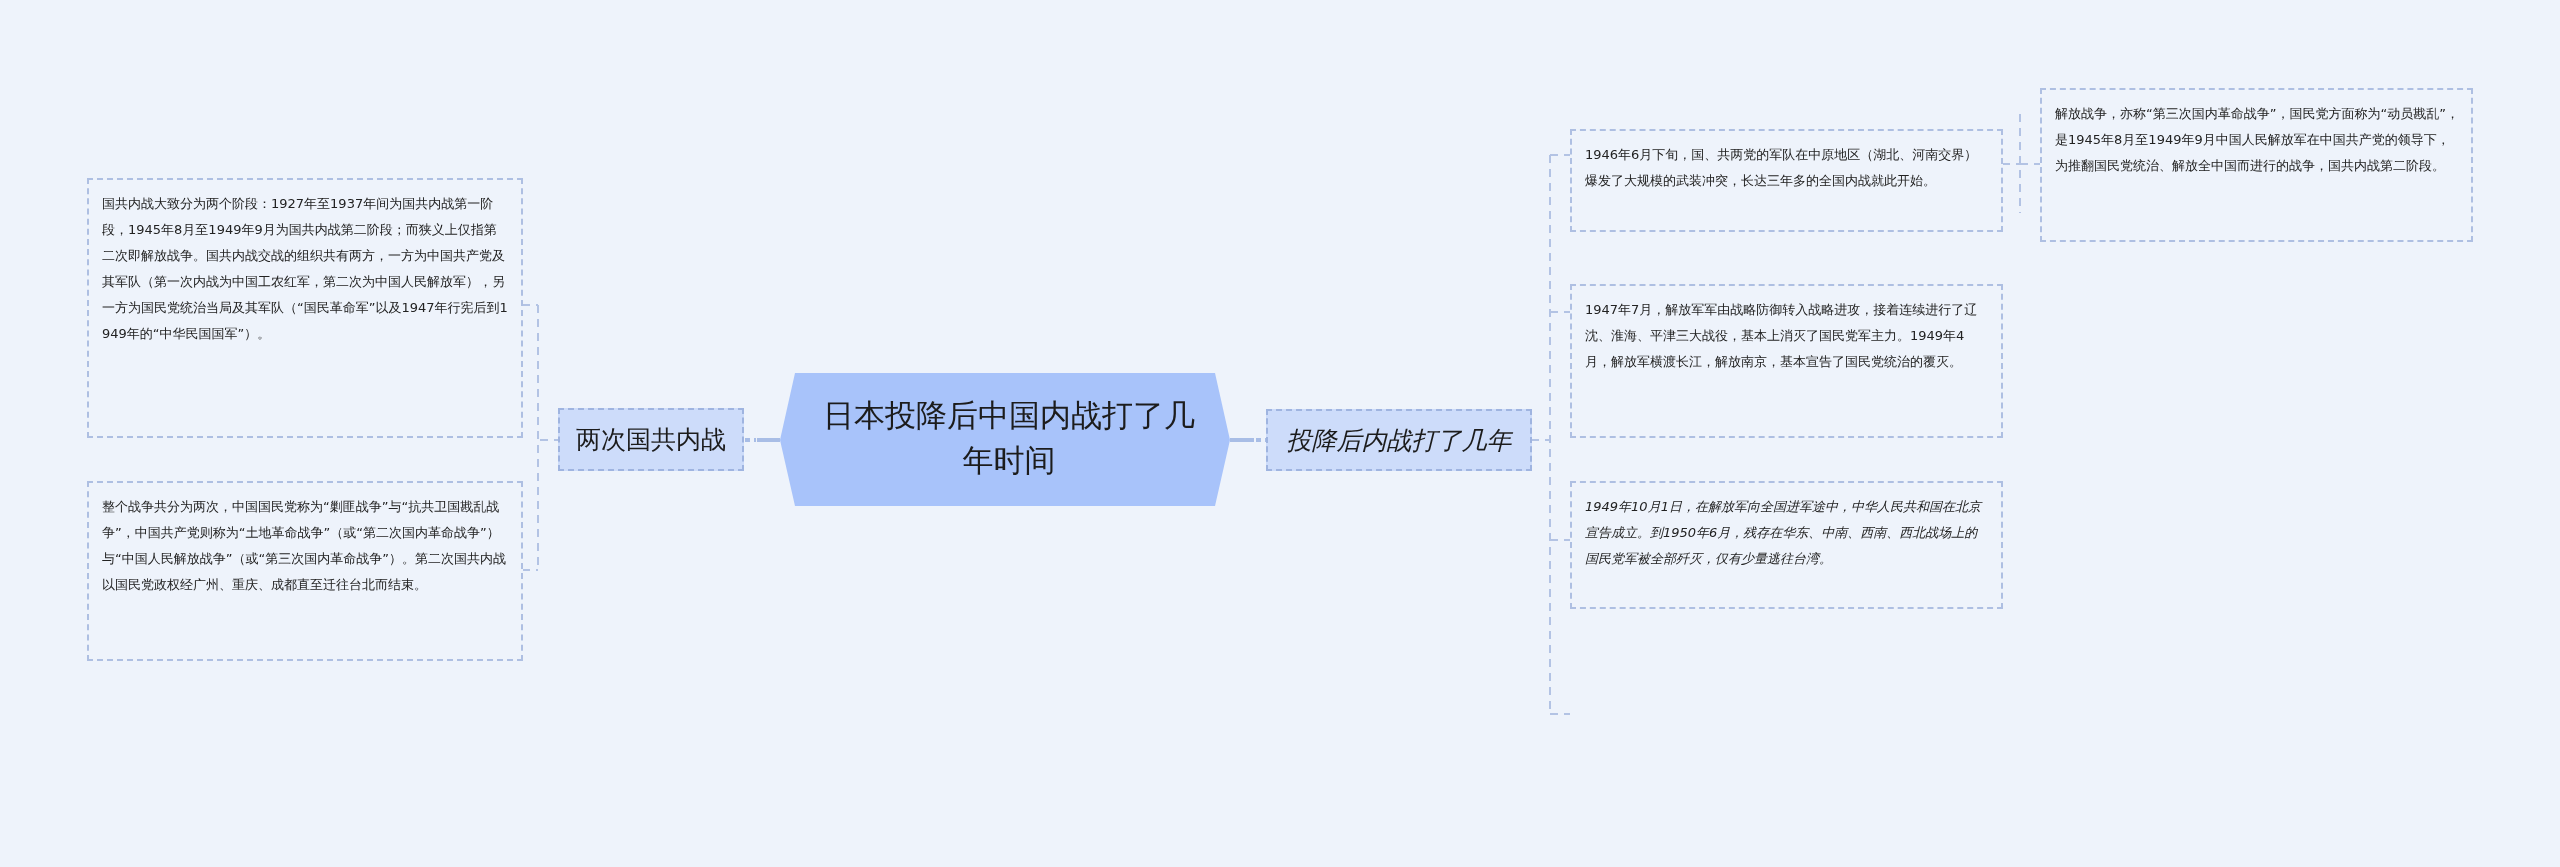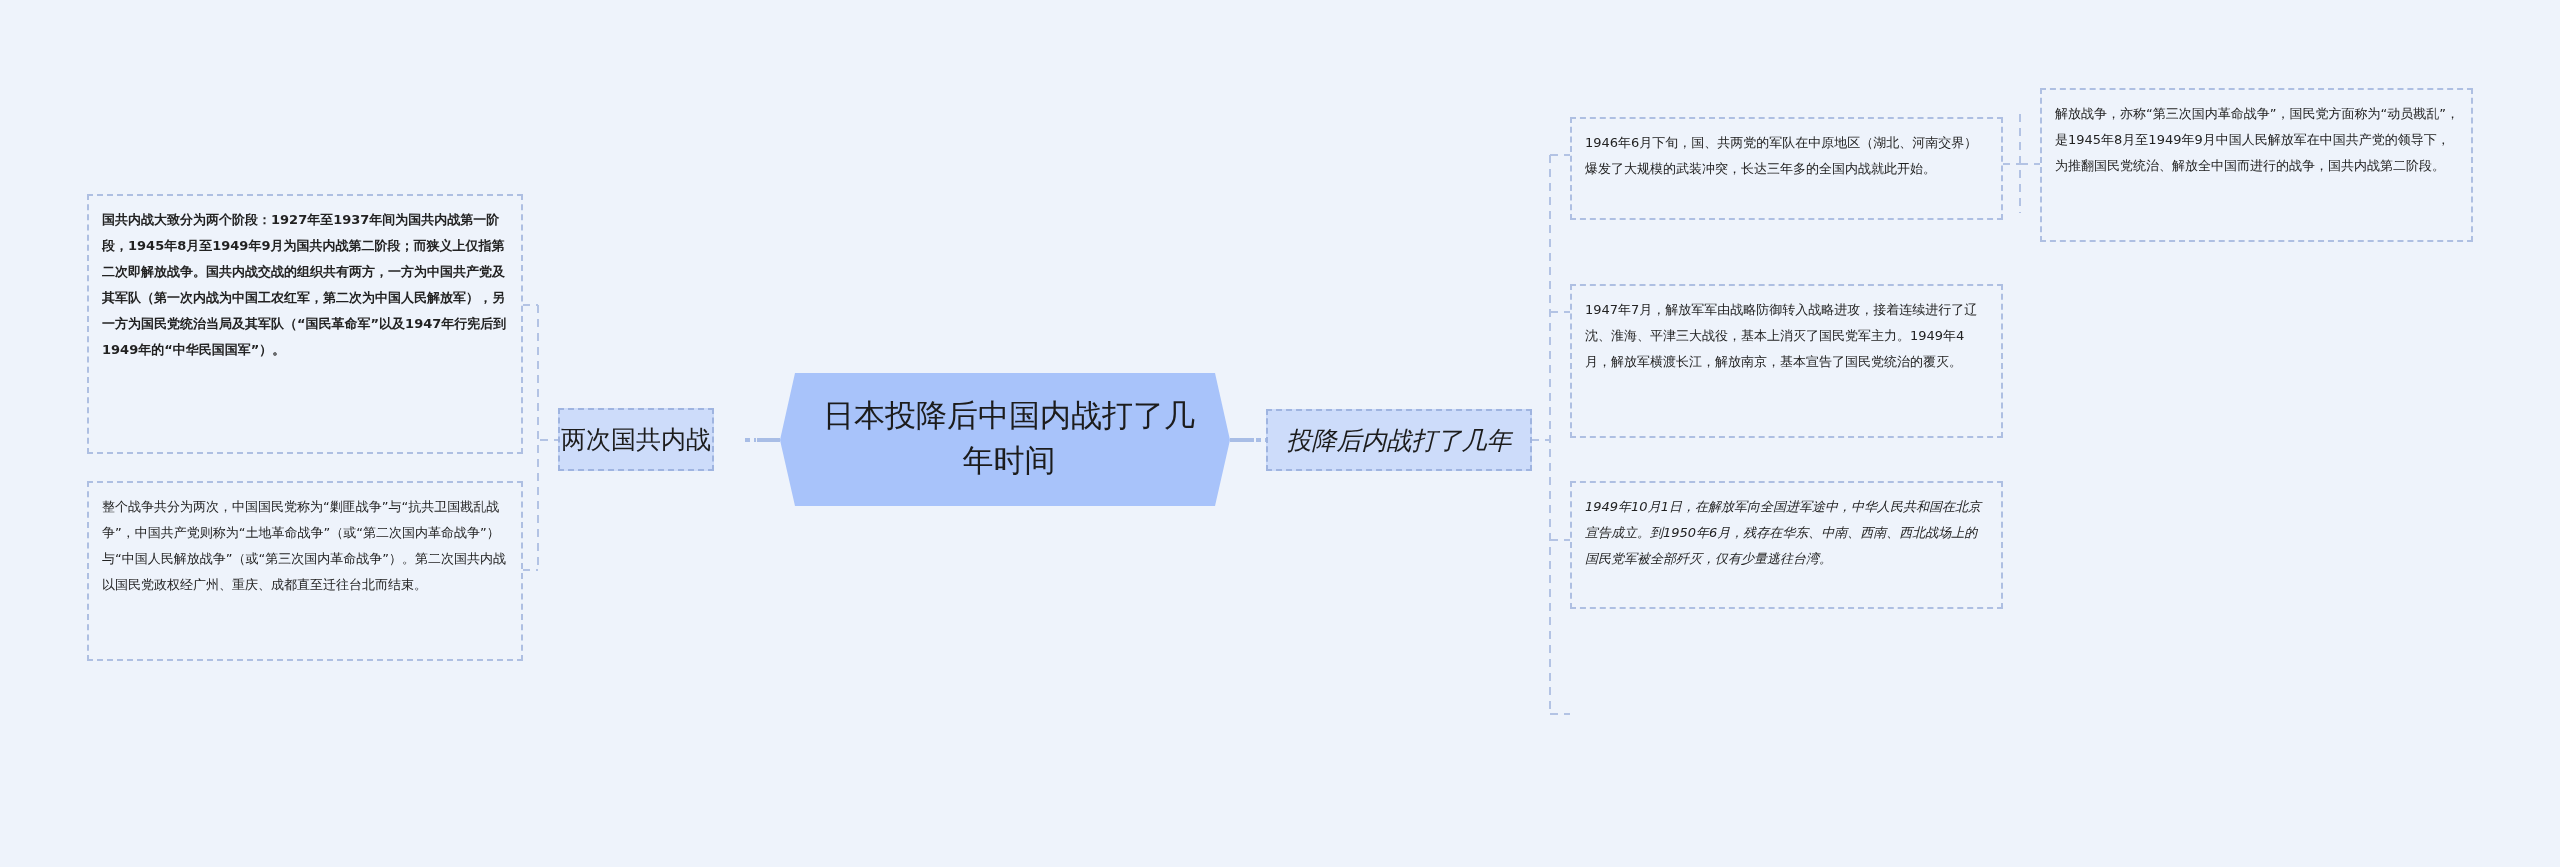--- a/index.html
+++ b/index.html
@@ -97,36 +97,36 @@
     </g>
   </svg>
 
   <div class="root">
     <svg width="450" height="133" viewBox="0 0 450 133">
       <polygon points="15,0 435,0 450,67 435,133 15,133 0,67" fill="#a8c3fa"></polygon>
     </svg>
     <div class="root-text">日本投降后中国内战打了几年时间</div>
   </div>
 
-  <div class="sub" style="left:558px; top:408px; width:156px; height:63px;">
+  <div class="sub" style="left:558px; top:408px; width:186px; height:63px;">
     <span>两次国共内战</span>
   </div>
 
   <div class="sub" style="left:1266px; top:409px; width:266px; height:62px;font-style:italic;">
     <span>投降后内战打了几年</span>
   </div>
 
-  <div class="leaf" style="left:87px; top:194px; width:436px; height:260px;font-weight:bold;">
+  <div class="leaf" style="left:87px; top:178px; width:436px; height:260px;">
     <span>国共内战大致分为两个阶段：1927年至1937年间为国共内战第一阶段，1945年8月至1949年9月为国共内战第二阶段；而狭义上仅指第二次即解放战争。国共内战交战的组织共有两方，一方为中国共产党及其军队（第一次内战为中国工农红军，第二次为中国人民解放军），另一方为国民党统治当局及其军队（“国民革命军”以及1947年行宪后到1949年的“中华民国国军”）。</span>
   </div>
   <div class="leaf" style="left:87px; top:481px; width:436px; height:180px;">
     <span>整个战争共分为两次，中国国民党称为“剿匪战争”与“抗共卫国戡乱战争”，中国共产党则称为“土地革命战争”（或“第二次国内革命战争”）与“中国人民解放战争”（或“第三次国内革命战争”）。第二次国共内战以国民党政权经广州、重庆、成都直至迁往台北而结束。</span>
   </div>
 
-  <div class="leaf" style="left:1570px; top:117px; width:433px; height:103px;">
+  <div class="leaf" style="left:1570px; top:129px; width:433px; height:103px;">
     <span>1946年6月下旬，国、共两党的军队在中原地区（湖北、河南交界）爆发了大规模的武装冲突，长达三年多的全国内战就此开始。</span>
   </div>
   <div class="leaf" style="left:1570px; top:284px; width:433px; height:154px;">
     <span>1947年7月，解放军军由战略防御转入战略进攻，接着连续进行了辽沈、淮海、平津三大战役，基本上消灭了国民党军主力。1949年4月，解放军横渡长江，解放南京，基本宣告了国民党统治的覆灭。</span>
   </div>
   <div class="leaf" style="left:1570px; top:481px; width:433px; height:128px;font-style:italic;">
     <span>1949年10月1日，在解放军向全国进军途中，中华人民共和国在北京宣告成立。到1950年6月，残存在华东、中南、西南、西北战场上的国民党军被全部歼灭，仅有少量逃往台湾。</span>
   </div>
 
   <div class="leaf" style="left:2040px; top:88px; width:433px; height:154px;">

